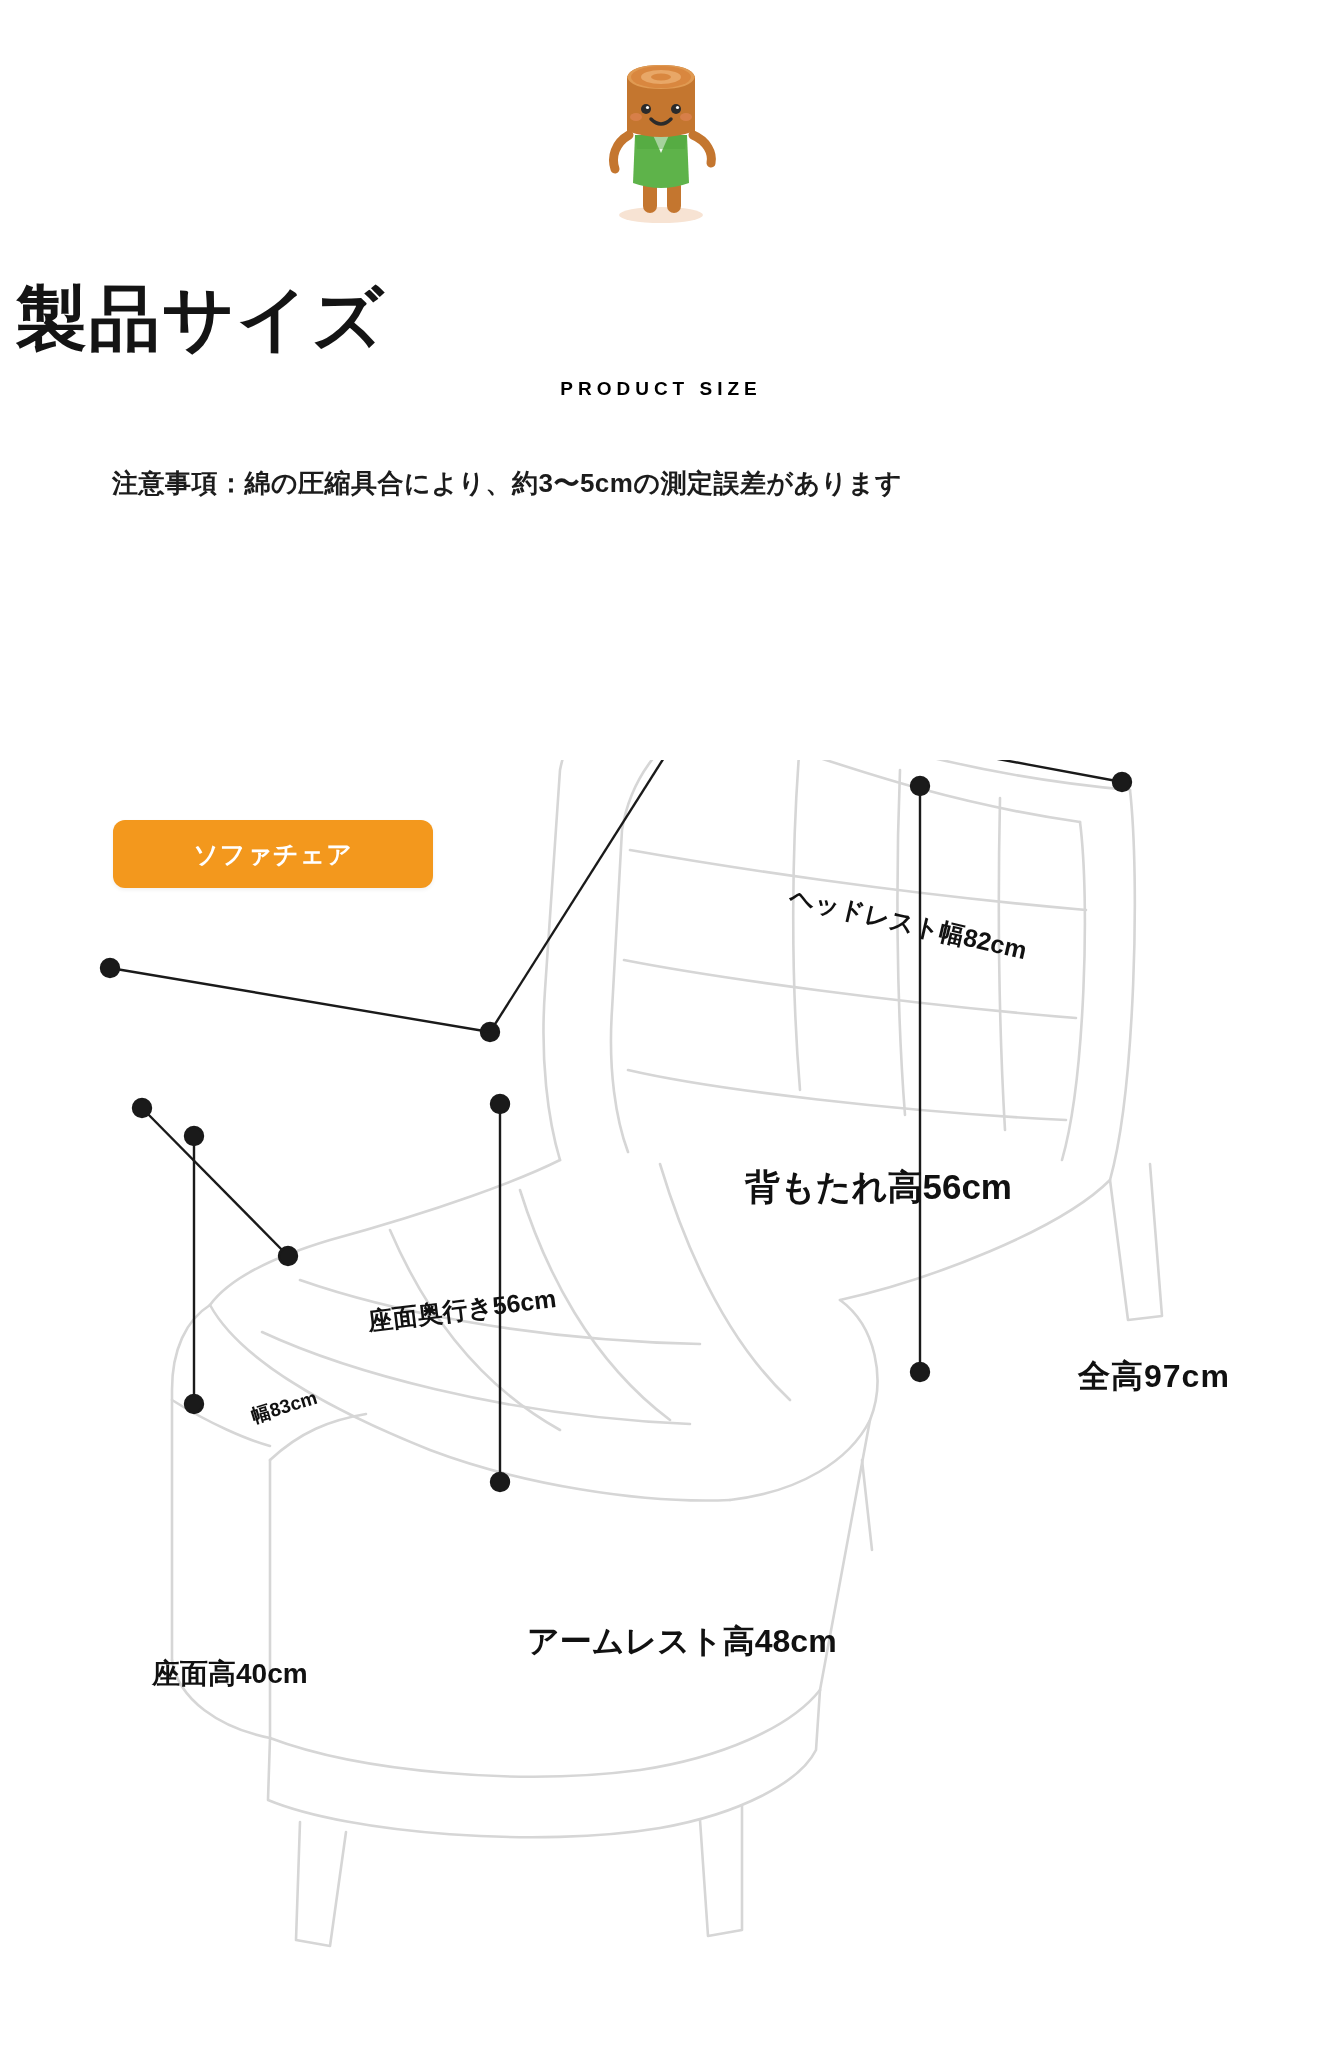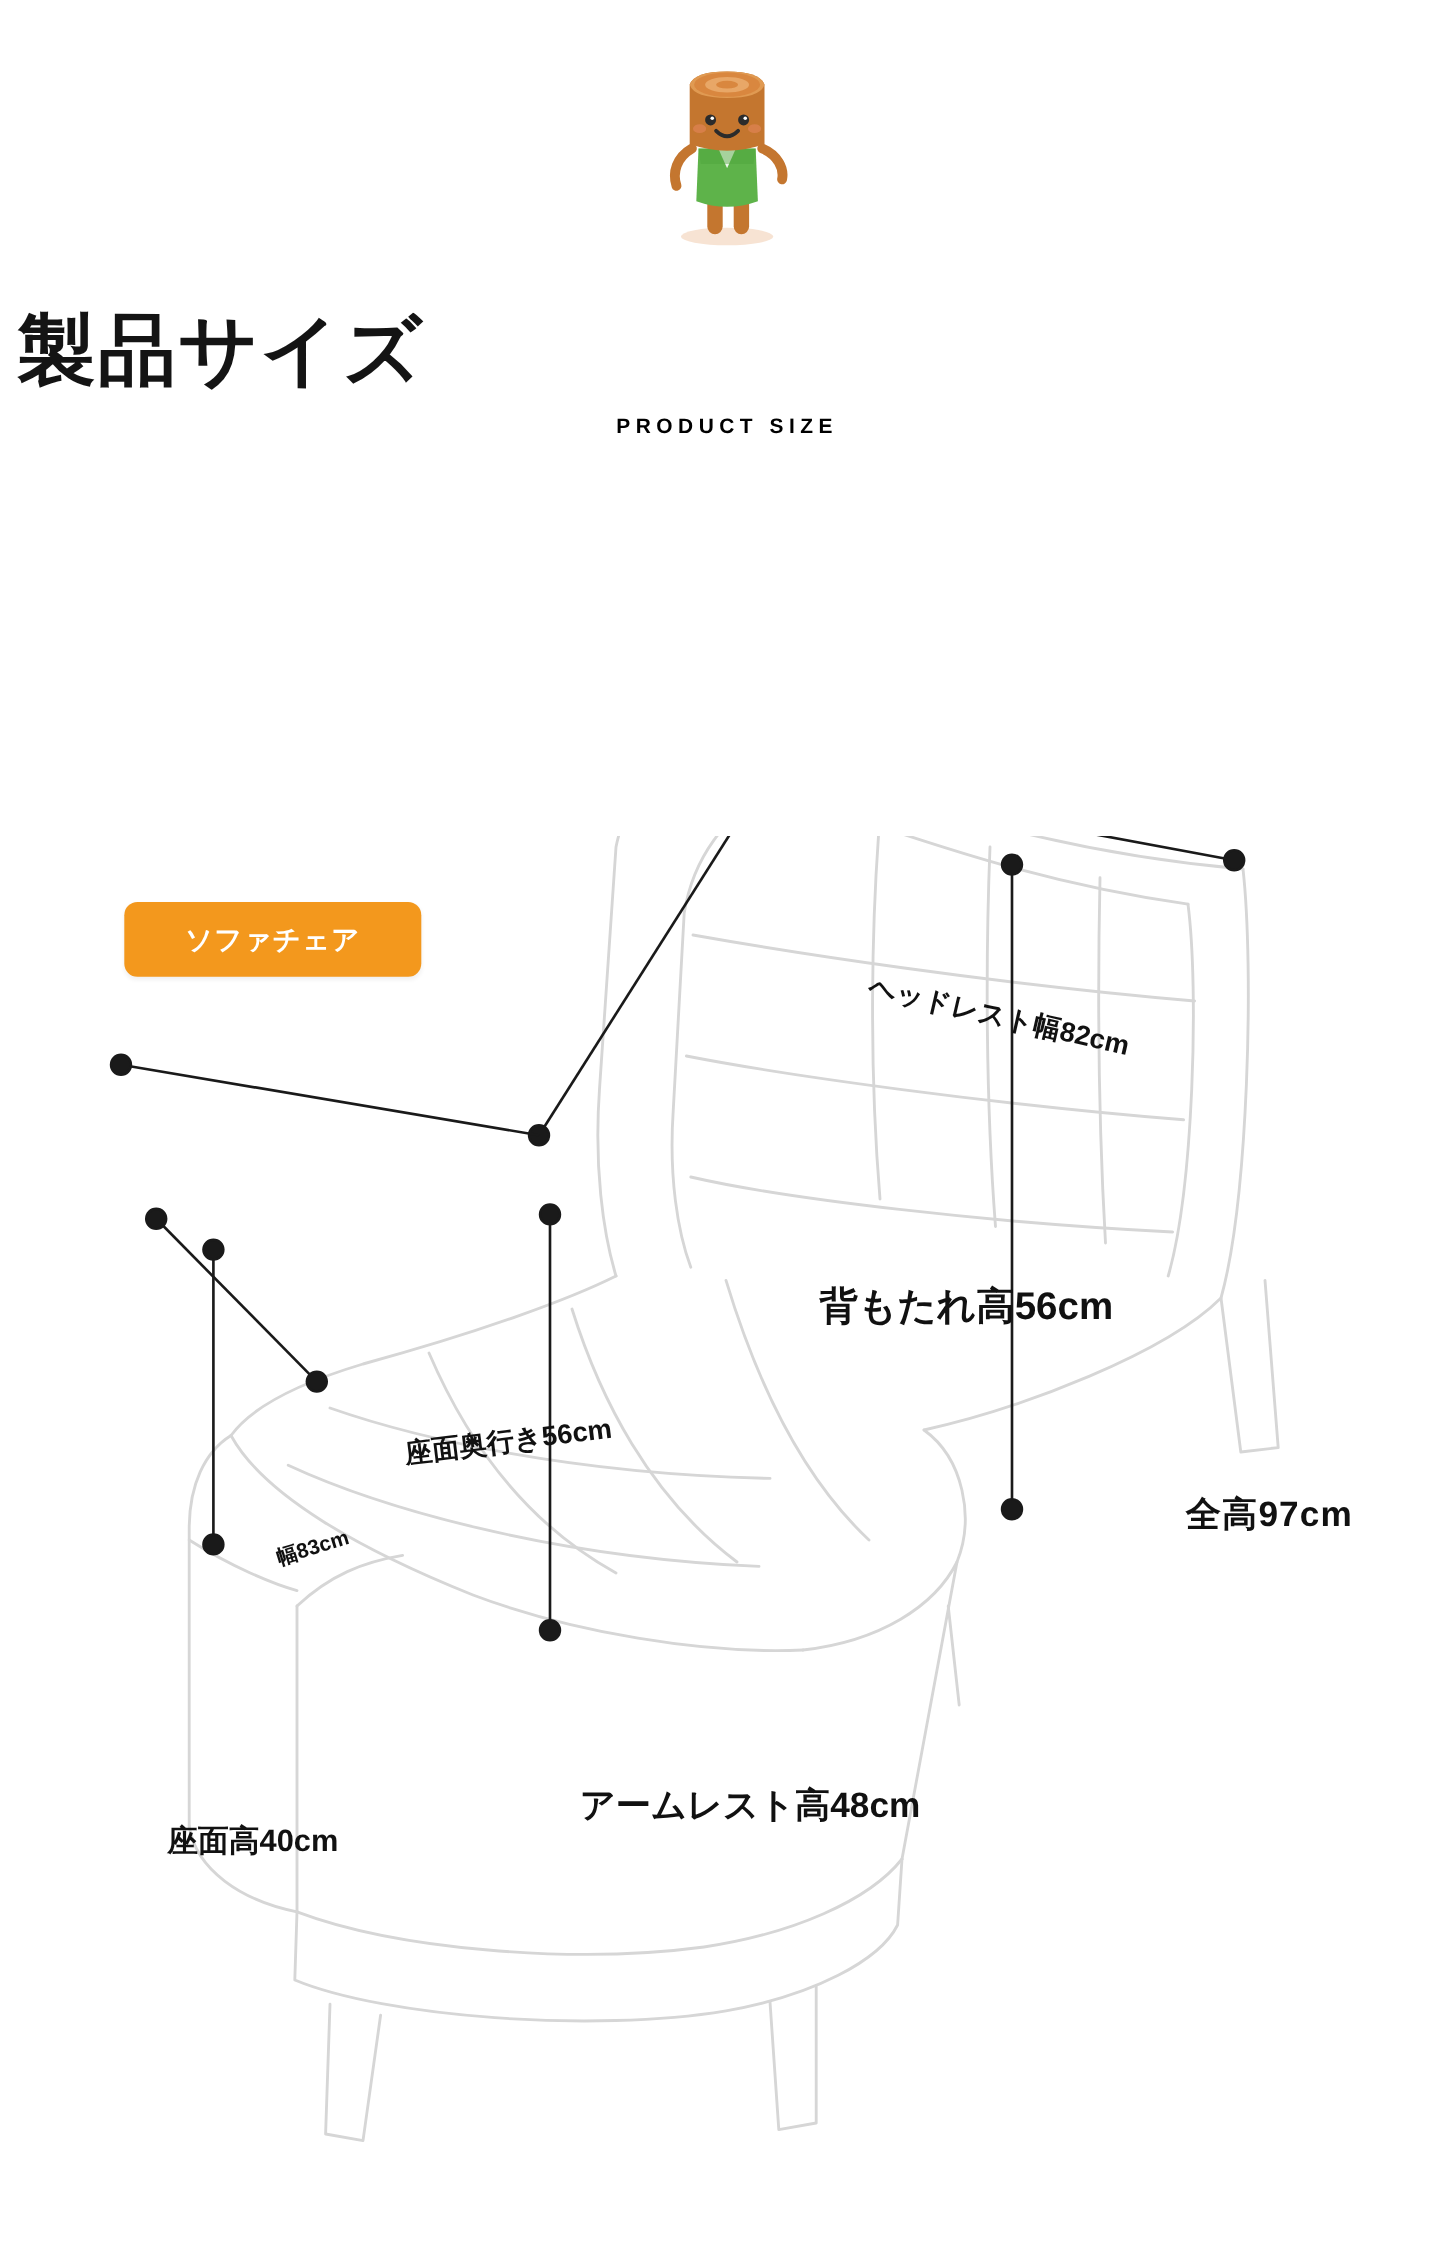--- a/index.html
+++ b/index.html
@@ -62,21 +62,21 @@
     line-height: 1.05;
     margin-bottom: 38px;
     letter-spacing: 0.5px;
   }
 
   
   .badge {
     position: absolute;
     left: 113px;
     top: 820px;
-    width: 270px;
+    width: 320px;
     height: 68px;
     background: #f3981d;
     border-radius: 12px;
     display: flex;
     align-items: center;
     justify-content: center;
     color: #ffffff;
     font-size: 25px;
     font-weight: 700;
     letter-spacing: 1px;
@@ -140,20 +140,21 @@
     <path d="M60 62 Q70 72 80 62" stroke="#2b2b2b" stroke-width="3.5" fill="none" stroke-linecap="round"></path>
     <ellipse cx="45" cy="60" rx="6" ry="4" fill="#e8875f" opacity="0.55"></ellipse>
     <ellipse cx="95" cy="60" rx="6" ry="4" fill="#e8875f" opacity="0.55"></ellipse>
   </svg>
 </div>
 
 <div class="page-title">製品サイズ</div>
 <div class="page-subtitle">PRODUCT SIZE</div>
 
 <div class="notice">
+  <div class="notice-line">注意事項：綿の圧縮具合により、約3〜5cmの測定誤差があります</div>
 </div>
 
 <div class="badge">ソファチェア</div>
 
 <div class="diagram">
 
   <svg width="1322" height="1200" viewBox="0 0 1322 1200">
     <g fill="none" stroke="#d6d6d6" stroke-width="2.6" stroke-linejoin="round" stroke-linecap="round">
 
       <path d="M655 -88 C600 -70 570 -40 560 10 L545 230 C540 300 548 360 560 400"></path>

